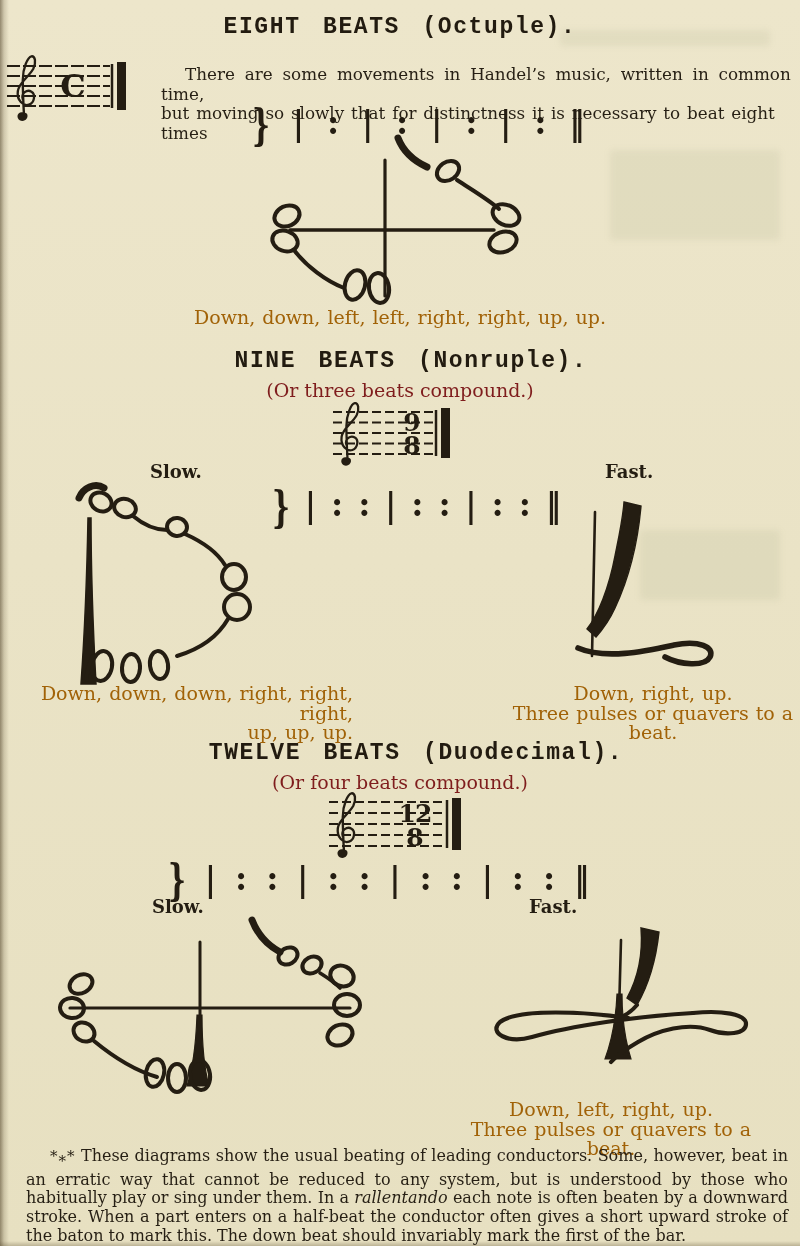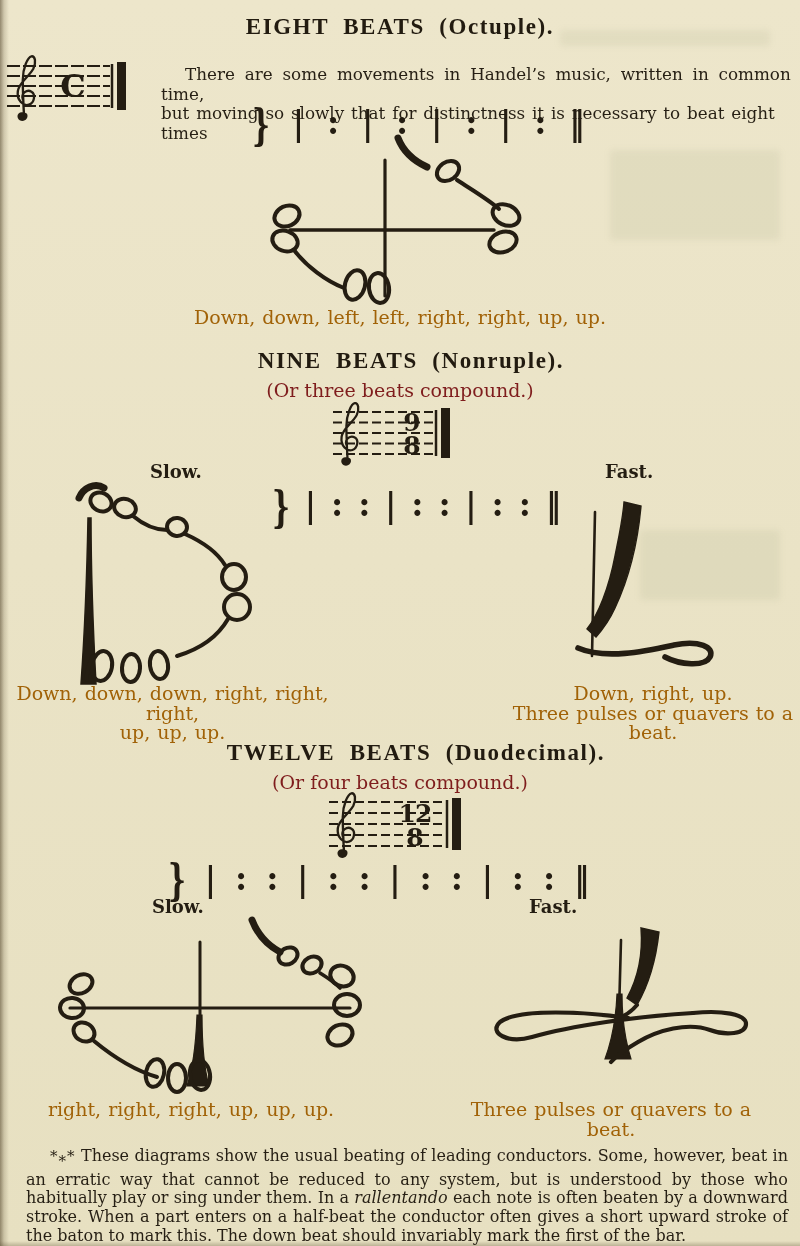--- a/index.html
+++ b/index.html
@@ -9,42 +9,42 @@
     font-family:"DejaVu Serif", serif;
     color:#261f14;
   }
   .abs{position:absolute;}
   .gutter{left:0;top:0;bottom:0;width:9px;
     background:linear-gradient(90deg, rgba(74,60,34,.55), rgba(74,60,34,.18) 45%, rgba(74,60,34,0));}
   .edge-bottom{left:0;right:0;bottom:0;height:5px;
     background:linear-gradient(0deg, rgba(74,60,34,.28), rgba(74,60,34,0));}
   .ghost{background:rgba(124,134,94,.09);filter:blur(3px);border-radius:4px;pointer-events:none;}
 
-  .h1{font-family:Liberation Serif, serif;font-weight:700;font-size:23px;
+  .h1{font-family:Liberation Mono, monospace;font-weight:700;font-size:23px;
     letter-spacing:1.6px;word-spacing:7px;color:#221b10;text-align:center;width:800px;left:0;}
   .subtitle{font-size:19px;text-align:center;width:800px;left:0;color:#7f1d1d;}
 
   .intro{left:161px;top:41px;width:634px;font-size:16.8px;line-height:19.6px;text-align:left;}
   .intro span{display:block;}
   .intro .l1{text-indent:24px;word-spacing:4.5px;margin-top:24px;}
   .intro .l2{word-spacing:1.5px;}
 
   .marks{display:flex;align-items:center;height:46px;}
   .mk{font-weight:700;font-size:30px;line-height:1;display:inline-block;color:#241d12;}
   .mk-brace{transform:scaleY(1.55) translateY(1px);font-size:28px;}
   .mk-bar{transform:scaleY(1.12);}
   .mk-colon{font-size:33px;font-weight:900;transform:translateY(-2px);}
   .mk-dbar{transform:scaleY(1.12);letter-spacing:0;}
   .marks8{left:252px;top:101px;gap:23px;}
   .marks9{left:272px;top:483px;gap:15px;}
   .marks12{left:168px;top:857px;gap:19px;}
 
   .caption{font-size:19px;line-height:19.5px;text-align:center;color:#a16207;word-spacing:1px;}
   .cap8{left:0;top:308px;width:800px;}
-  .cap9-slow{left:0;top:684px;width:345px;}
+  .cap9-slow{left:8px;top:684px;width:345px;text-align:right;}
   .cap9-fast{left:498px;top:684px;width:310px;}
   .cap12-slow{left:30px;top:1100px;width:322px;}
   .cap12-fast{left:456px;top:1100px;width:310px;}
   .caption span{display:block;}
 
   .tempo{font-weight:700;font-size:18px;color:#241d12;}
 
   .footnote{left:26px;top:1147px;width:762px;font-size:16px;line-height:18.7px;
     text-align:justify;color:#261f14;}
   .footnote .ast{font-size:15px;letter-spacing:1px;}
@@ -272,23 +272,23 @@
     <path d="M143 14 L140 124" stroke-width="2.6"></path>
     <path d="M139 68 C138 92 134 114 127 133 L153 133 C147 114 144 92 144 68 Z" fill="#241d12" stroke-width="1.2"></path>
     <path d="M163 2 L181 6 C178 34 171 58 159 79 L149 72 C160 52 165 28 163 2 Z" fill="#241d12" stroke-width="1.4"></path>
     <path d="M159 79 C153 86 147 90 140 92" stroke-width="4"></path>
     <path d="M150 92 C110 86 40 82 22 96 C10 107 30 118 54 111 C92 100 160 90 215 87" stroke-width="4.2"></path>
     <path d="M215 87 C244 84 268 88 268 98 C268 108 248 110 232 104 C210 96 180 104 160 116 C148 123 139 129 133 136" stroke-width="4.2"></path>
   </g>
 </svg>
 
 <div class="abs caption cap12-slow">
-  <span>right, right, right, up, up, up.</span>
 </div>
 <div class="abs caption cap12-fast">
+  <span>Down, left, right, up.</span>
   <span>Three pulses or quavers to a beat.</span>
 </div>
 
 
 <p class="abs footnote" style="margin:0;text-indent:24px;"><span class="ast"><span>*</span><span class="ast-lo">*</span><span>*</span></span> <span>These diagrams show the usual beating of leading conductors. Some, however, beat in an erratic way that cannot be reduced to any system, but is understood by those who habitually play or sing under them. In a </span><span class="ital">rallentando</span><span> each note is often beaten by a downward stroke. When a part enters on a half-beat the conductor often gives a short upward stroke of the baton to mark this. The down beat should invariably mark the first of the bar.</span></p>
 
 
 
 
 </body></html>

